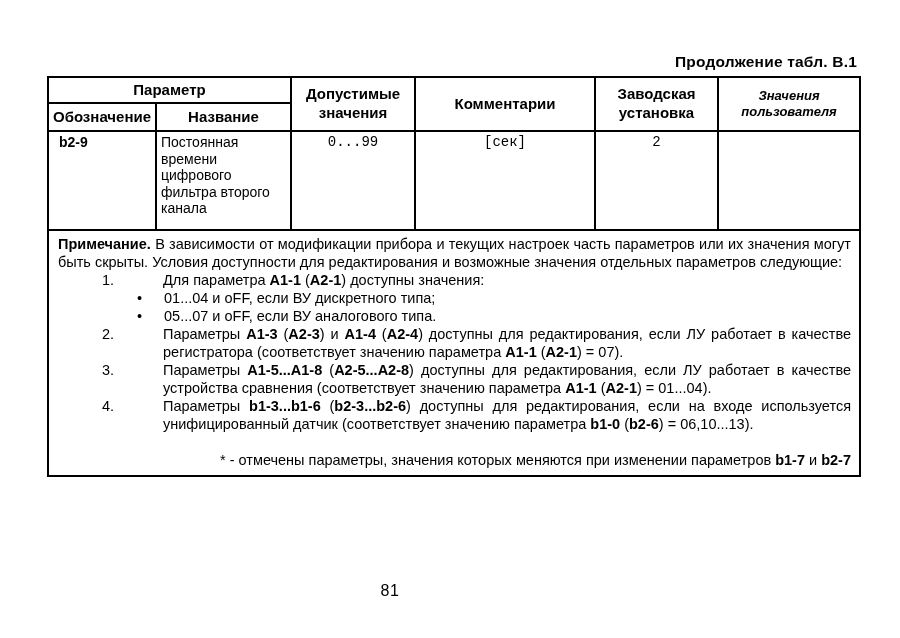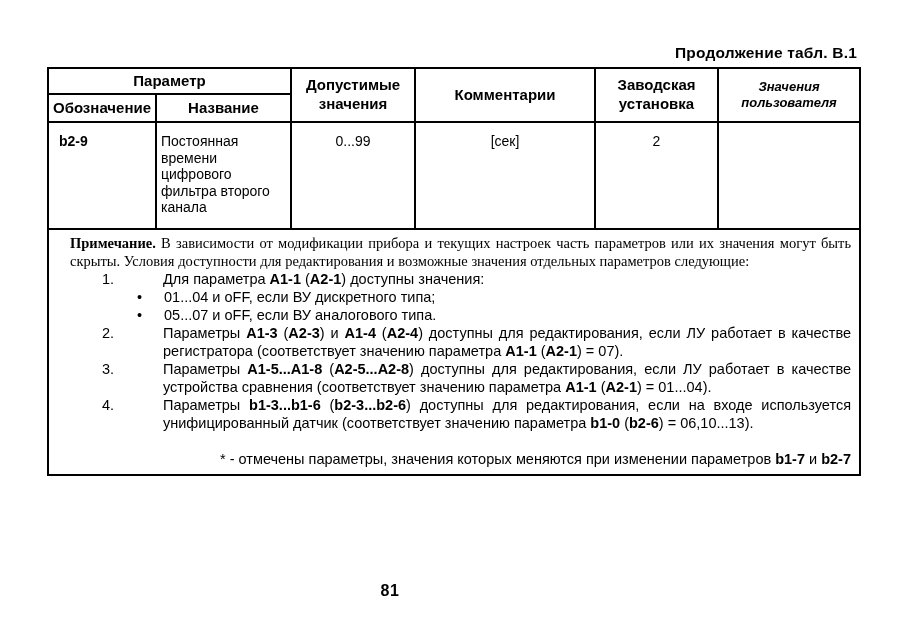--- a/index.html
+++ b/index.html
@@ -1,55 +1,55 @@
 <!DOCTYPE html>
 <html><head>
 <meta charset="utf-8">
 <style>
   html,body{margin:0;padding:0;}
   body{
     width:900px;height:638px;background:#ffffff;color:#000;
     font-family:"Liberation Sans",sans-serif;
     position:relative;overflow:hidden;
   }
-  .doc{position:absolute;left:47px;top:44px;width:812px;}
+  .doc{position:absolute;left:47px;top:53px;width:812px;}
   .title{
     text-align:right;font-weight:bold;font-size:15.5px;
     margin:0 2px 5px 0;letter-spacing:.2px;
   }
   table{border-collapse:collapse;width:812px;table-layout:fixed;}
   th,td{border:2px solid #000;padding:0;}
   thead th{
     font-weight:bold;text-align:center;vertical-align:middle;
     font-size:15px;padding:1px 2px;line-height:1.25;
   }
   .hrow1 th{height:22px;}
   .hrow2 th{height:24px;}
   .th-user{font-size:13px;font-style:italic;}
   .data-row td{
-    font-size:14px;vertical-align:top;padding-top:10px;height:95px;
+    font-size:14px;vertical-align:top;padding-top:2px;height:95px;
   }
   .cell-desig{font-weight:bold;padding-left:10px;}
   .cell-name{padding-left:4px;white-space:pre-line;line-height:16.5px;}
-  .c{text-align:center;}
+  .c{text-align:center;font-family:Liberation Mono, monospace;}
   .note-cell{
     padding:4px 8px 6px 8px;font-size:14.5px;line-height:18px;
     vertical-align:top;
   }
-  .intro{text-align:justify;margin:0 0 0 13px;font-family:Liberation Serif, serif;}
+  .intro{text-align:justify;margin:0 0 0 1px;}
   .note-item{display:flex;}
   .note-item .num{flex:0 0 45px;margin-left:45px;}
   .note-item .itext{flex:1;text-align:justify;margin-left:16px;}
   .bullet-row{display:flex;}
   .bullet-row .bmark{flex:0 0 27px;margin-left:80px;}
   .bullet-row .btext{flex:1;text-align:left;}
   .footnote{margin:18px 0 0 38px;text-align:right;}
   .page-num{
     position:absolute;top:582px;left:0;width:780px;text-align:center;
-    font-weight:bold;font-size:16px;letter-spacing:.5px;
+    font-weight:normal;font-size:16px;letter-spacing:.5px;
   }
   b{font-weight:bold;}
 </style>
 </head>
 <body>
 
 <div class="doc">
   <div class="title">Продолжение табл. В.1</div>
 
   <table>

